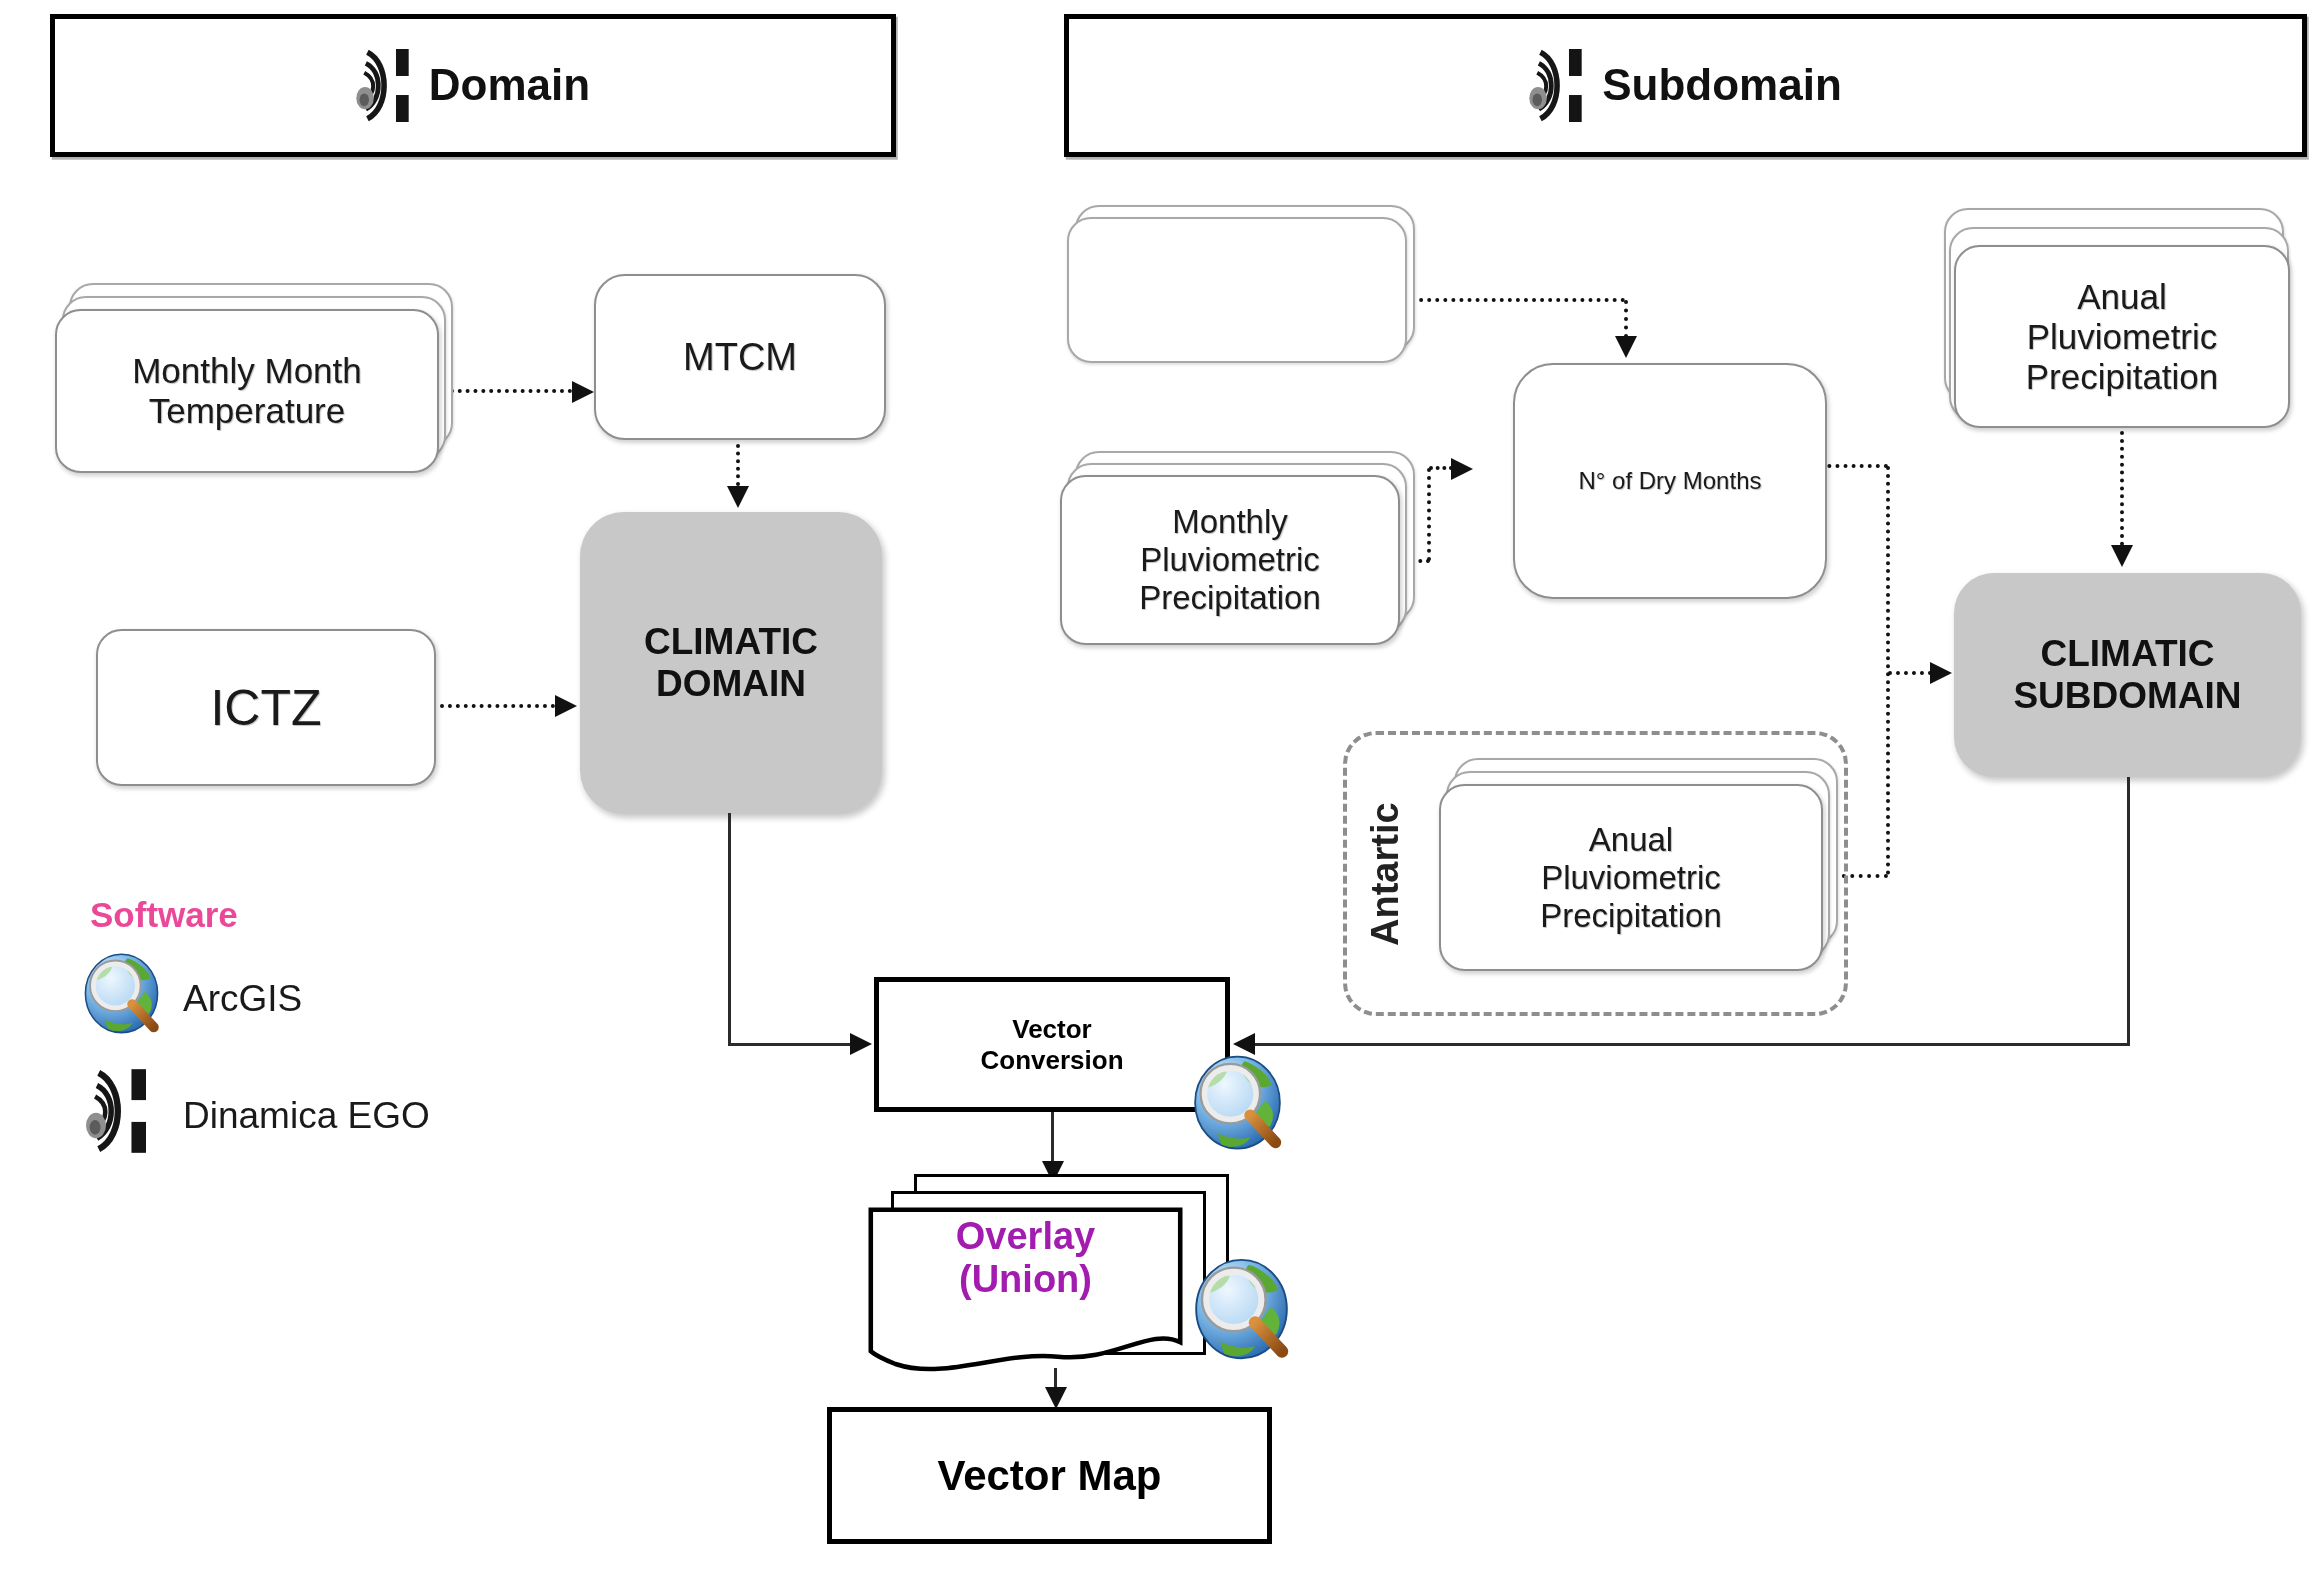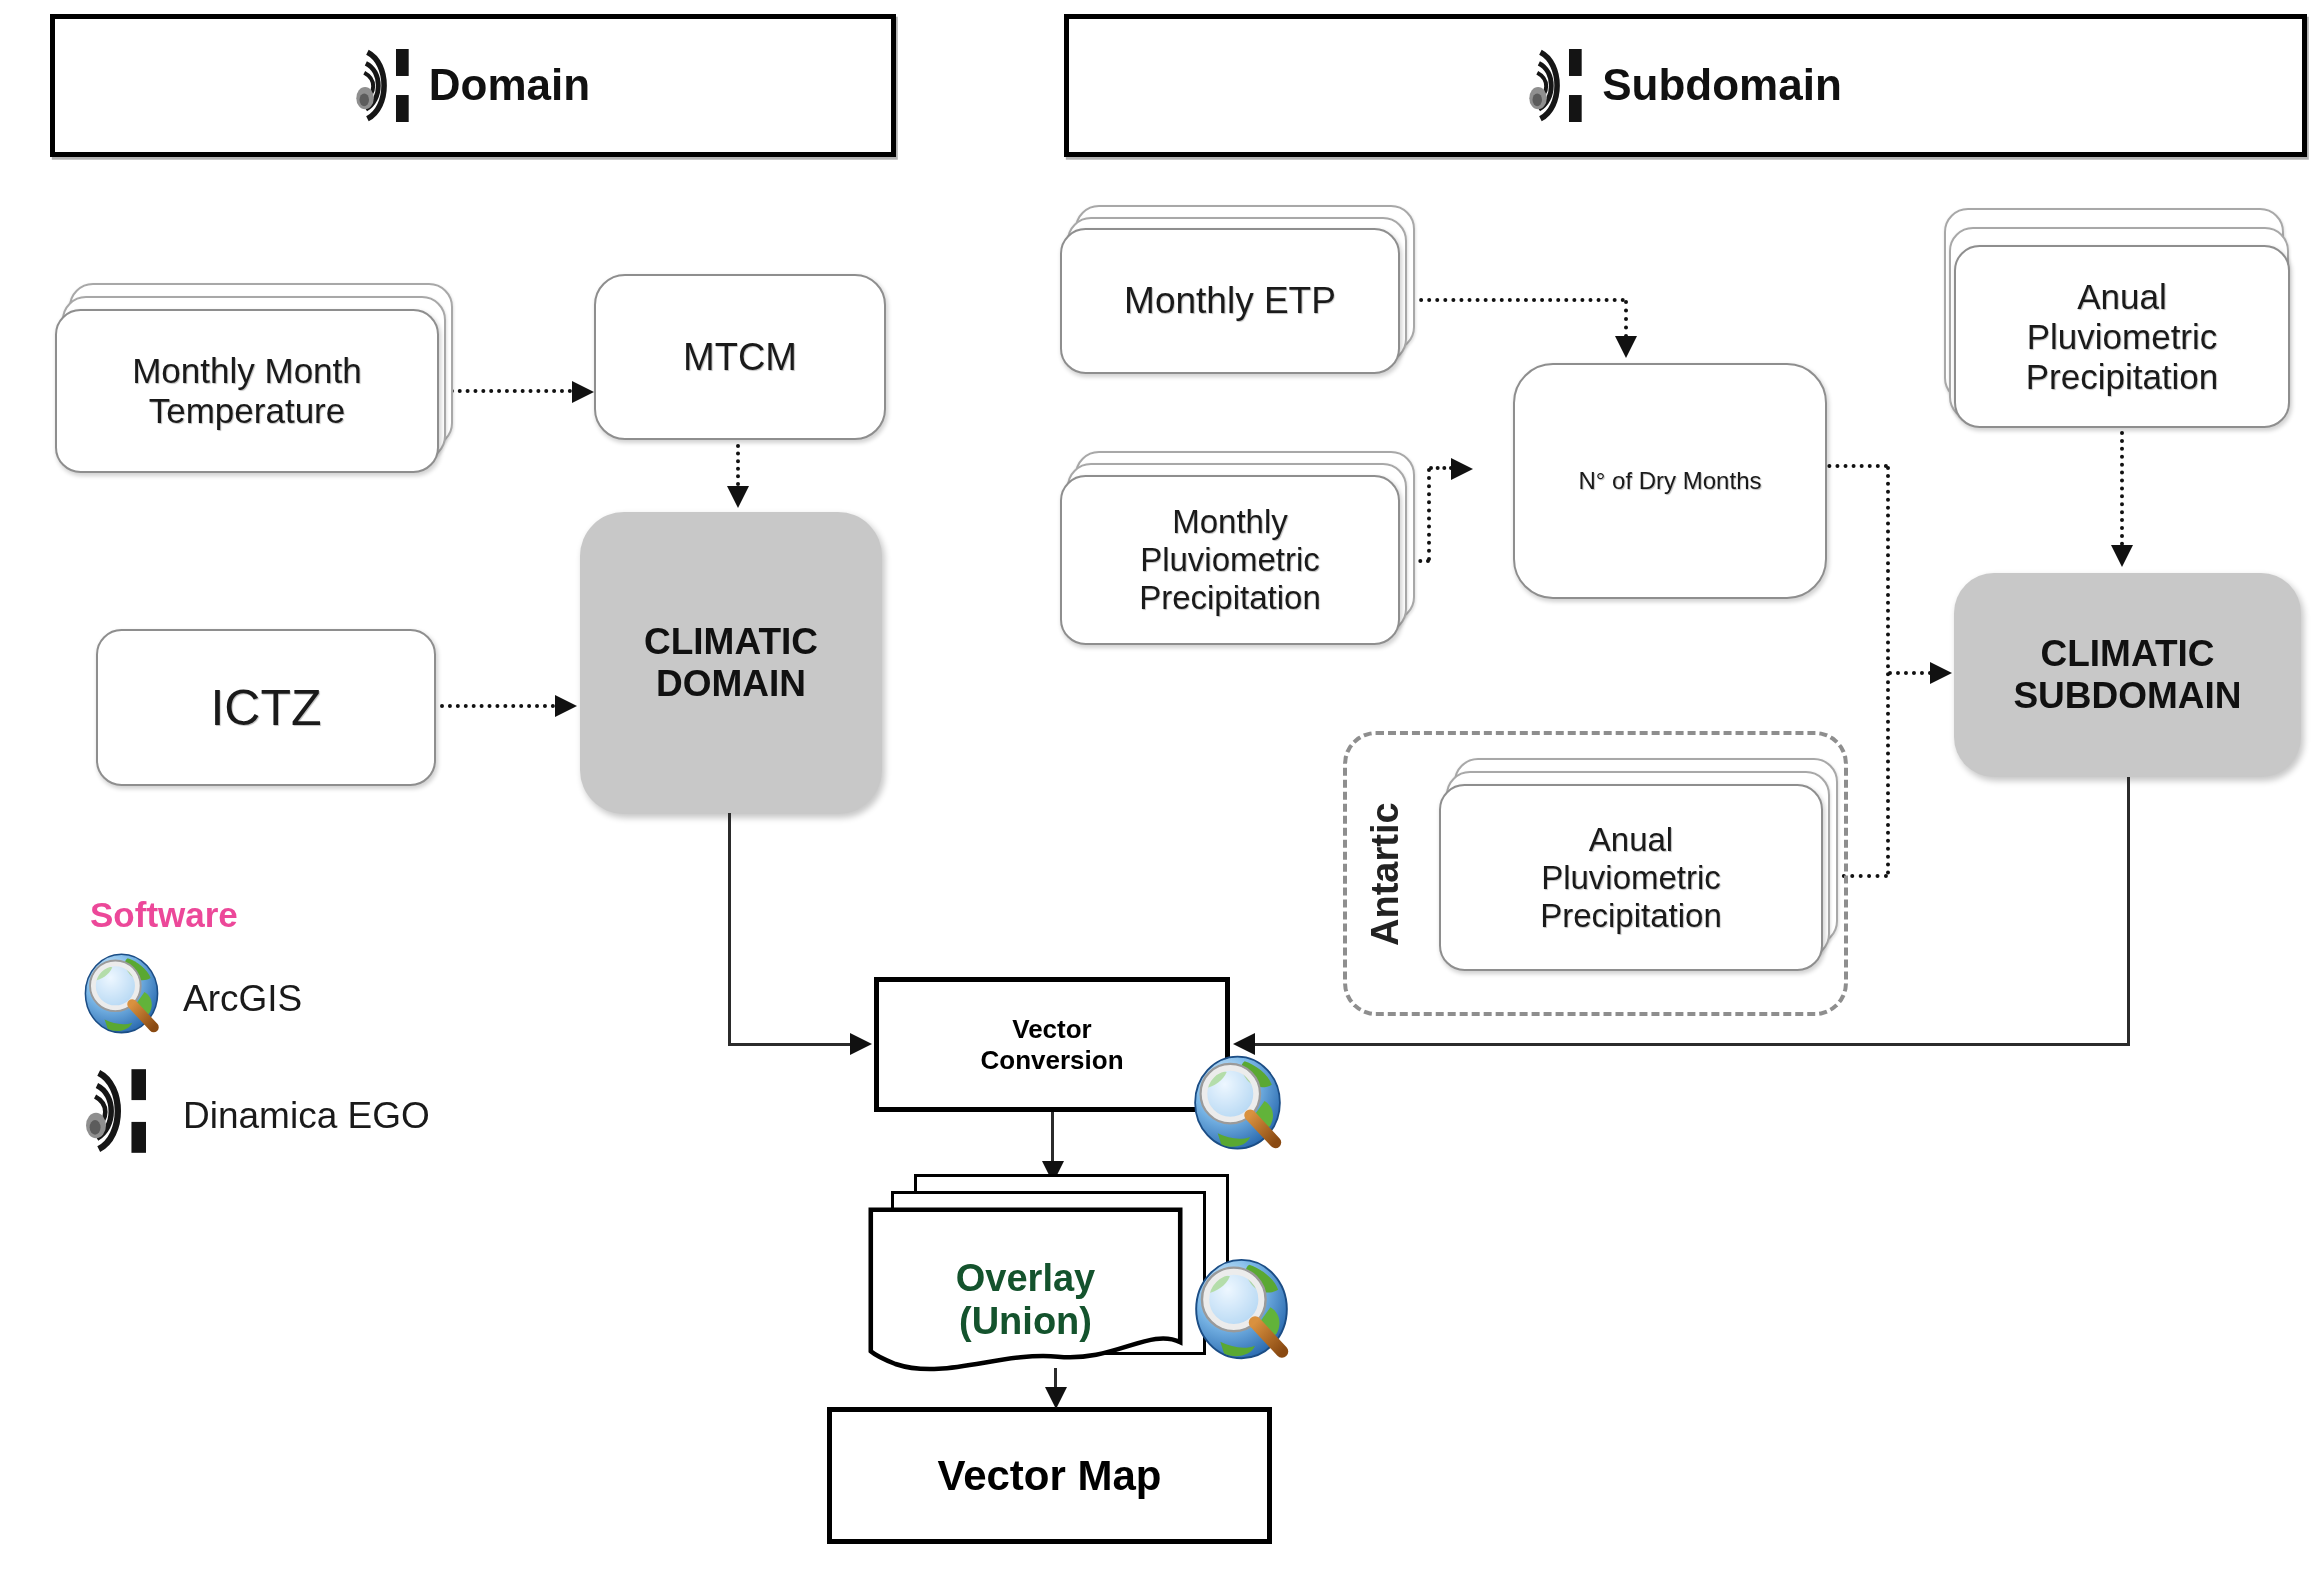--- a/index.html
+++ b/index.html
@@ -30,22 +30,22 @@
   .ah-l{position:absolute;width:0;height:0;border-top:11px solid transparent;
         border-bottom:11px solid transparent;border-right:22px solid #111;}
   .ah-d{position:absolute;width:0;height:0;border-left:11px solid transparent;
         border-right:11px solid transparent;border-top:22px solid #111;}
   .dashedGroup{position:absolute;border:4.6px dashed #8e8e8e;border-radius:33px;box-sizing:border-box;}
   .vlabel{position:absolute;writing-mode:vertical-rl;transform:rotate(180deg);
           font-weight:bold;font-size:38px;color:#222;display:flex;align-items:center;justify-content:center;}
   .petp{position:absolute;background:#fff;border:4.6px solid #7a7a7a;box-sizing:border-box;
         display:flex;flex-direction:column;align-items:center;justify-content:center;
         font-size:31px;color:#1a1a1a;line-height:1.35;z-index:4;text-shadow:0.9px 0.9px 0.9px rgba(0,0,0,.2);}
-  .docText{position:absolute;display:flex;align-items:flex-end;justify-content:center;
-           text-align:center;font-weight:bold;color:#14532d;z-index:6;}
+  .docText{position:absolute;display:flex;align-items:flex-start;justify-content:center;
+           text-align:center;font-weight:bold;color:#a21caf;z-index:6;}
   .lgTitle{position:absolute;font-weight:bold;font-size:35px;color:#ec4899;}
   .lgLabel{position:absolute;font-size:37px;color:#1a1a1a;}
   .icw{position:absolute;}
   svg{display:block;}
 </style>
 </head>
 <body>
 
 <svg width="0" height="0" style="position:absolute" aria-hidden="true">
   <defs>
@@ -141,23 +141,20 @@
       <path d="M12,18 C33,28 33,64 12,76" stroke="#161616" stroke-width="6" fill="none"></path>
       <path d="M10,30 C25,38 25,56 10,64" stroke="#161616" stroke-width="5" fill="none"></path>
       <ellipse cx="11" cy="62" rx="11" ry="14" fill="#8f8f8f"></ellipse>
       <ellipse cx="10" cy="64" rx="6" ry="8" fill="#5c5c5c"></ellipse>
     </svg>
   </div>
   <div class="lgLabel" style="left:183px;top:1095px;">Dinamica EGO</div>
 
   <div class="stackL" style="left:1075px;top:205px;width:340px;height:146px;z-index:1;"></div>
   <div class="stackL" style="left:1067px;top:217px;width:340px;height:146px;z-index:2;"></div>
-  <div class="snode" style="left:1060px;top:228px;width:340px;height:146px;font-size:37px;z-index:3;">
-    <span>Monthly ETP</span>
-  </div>
 
   <div class="dot-h" style="left:1403px;top:298px;width:222px;"></div>
   <div class="dot-v" style="left:1624px;top:300px;height:38px;"></div>
   <div class="ah-d" style="left:1615px;top:336px;"></div>
 
   <div class="snode" style="left:1473px;top:363px;width:314px;height:236px;font-size:24px;border-radius:40px;z-index:3;margin-left:40px;">
     <span style="display:block;width:219px;">N° of Dry Months</span>
   </div>
 
 

